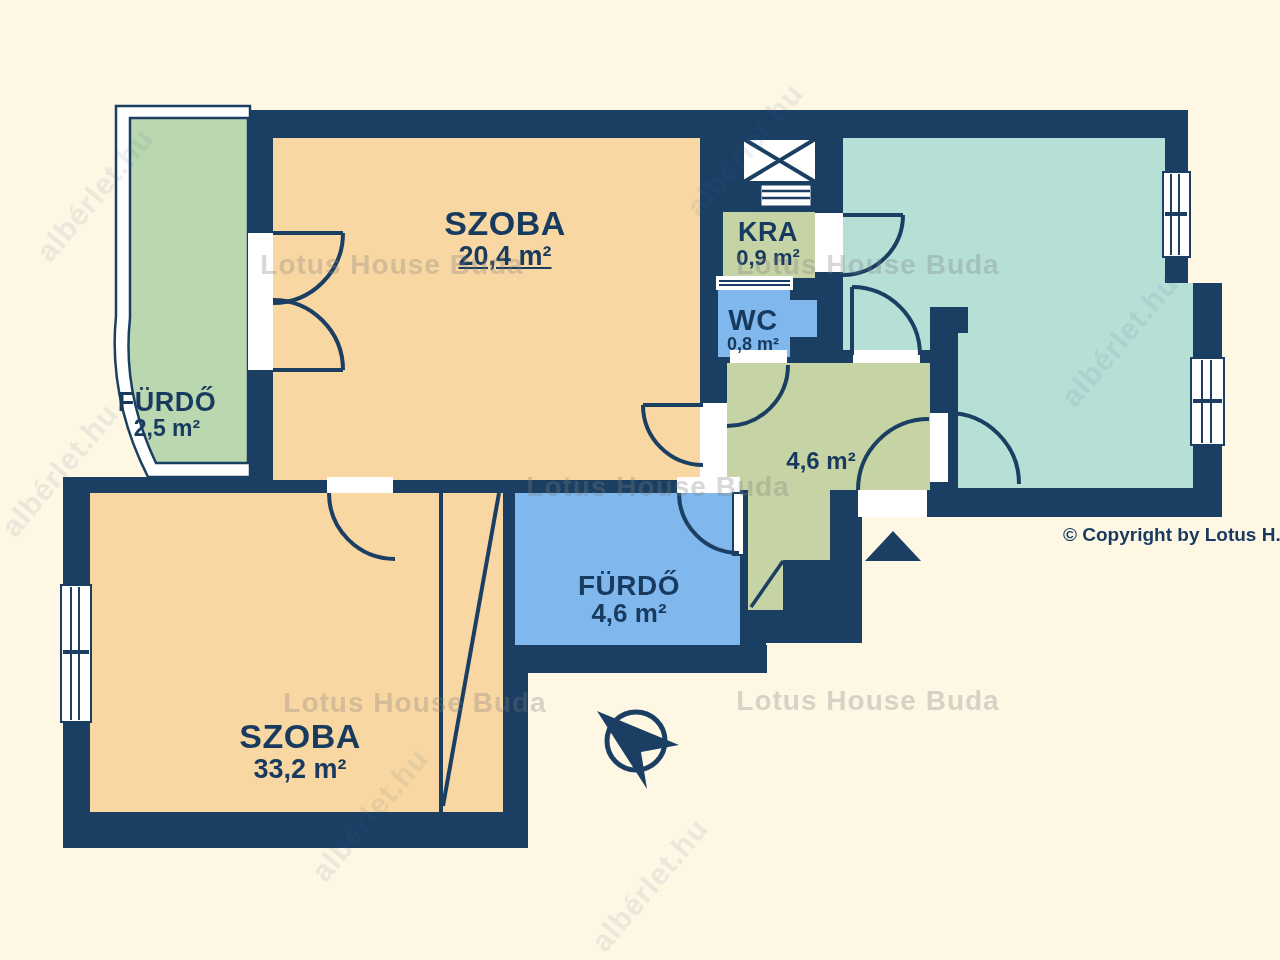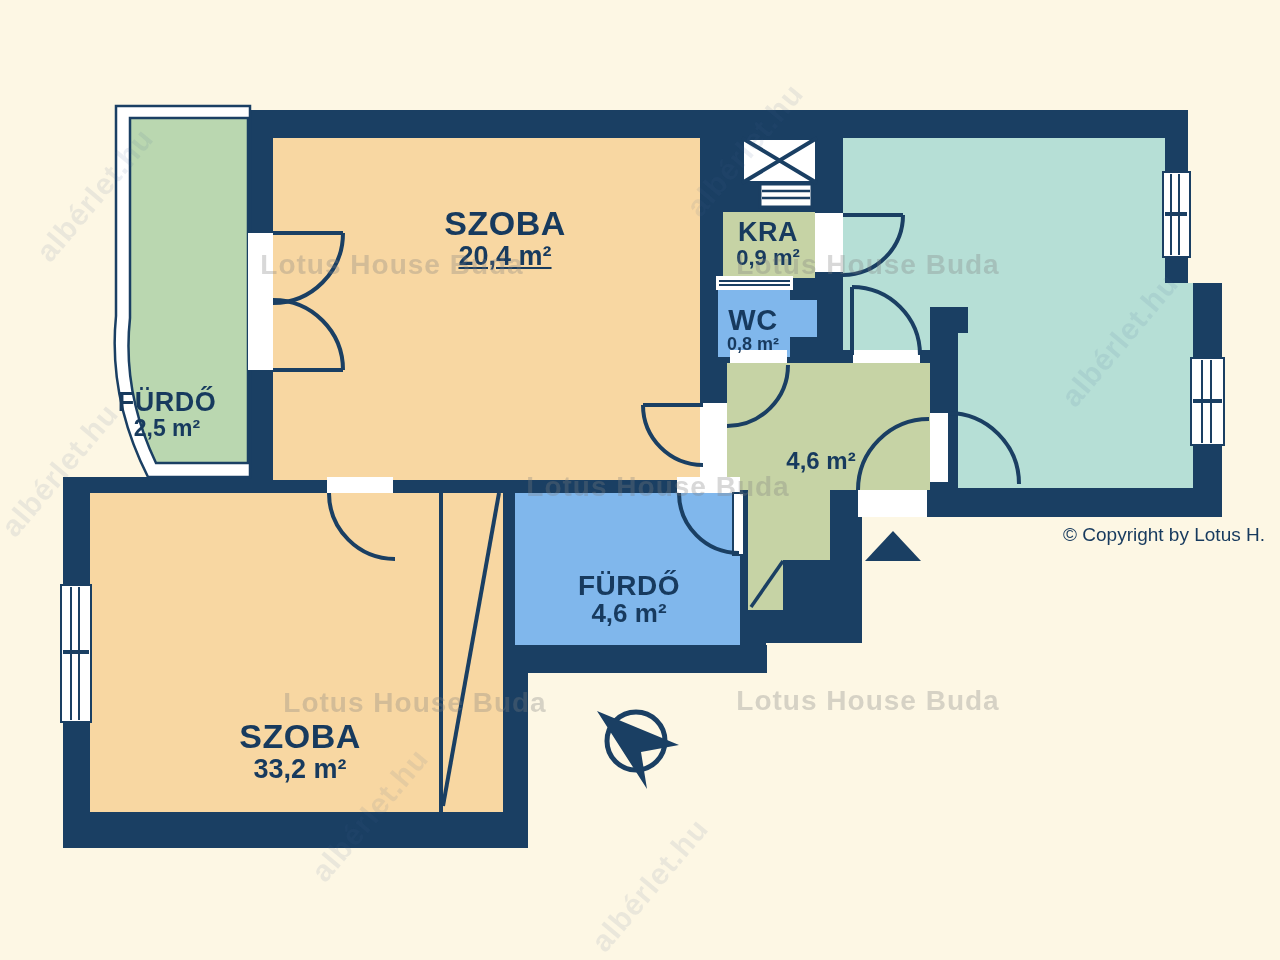--- a/index.html
+++ b/index.html
@@ -19,21 +19,21 @@
   .watermark{
     position:absolute;transform:translate(-50%,-50%);
     color:rgba(125,125,125,.30);font-size:28px;font-weight:bold;
     white-space:nowrap;pointer-events:none;letter-spacing:1px;
   }
   .watermark.diag{
     color:rgba(70,100,150,.10);font-size:30px;
     transform:translate(-50%,-50%) rotate(-50deg);
   }
   .copyright{
-    position:absolute;color:#173a5e;font-weight:normal;font-size:19px;
+    position:absolute;color:#173a5e;font-weight:bold;font-size:19px;
     white-space:nowrap;pointer-events:none;
   }
 </style>
 </head>
 <body>
 
 <div id="canvas">
 
   <svg id="plan-svg" width="1280" height="960" viewBox="0 0 1280 960">
 

